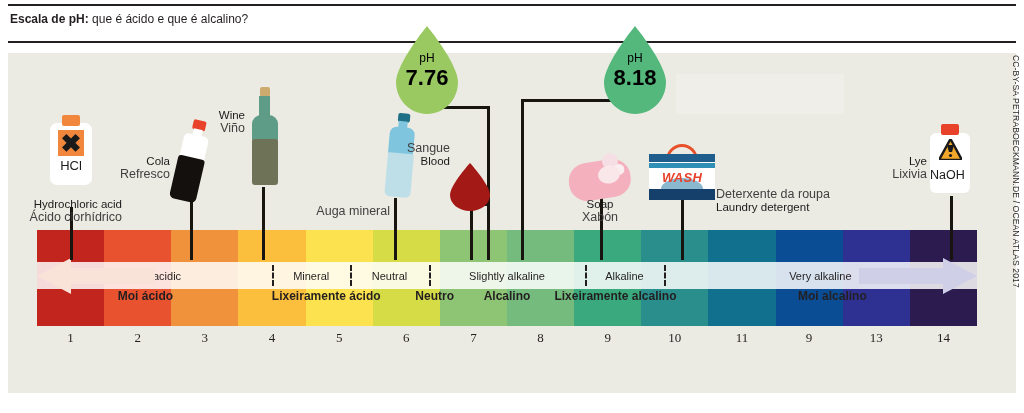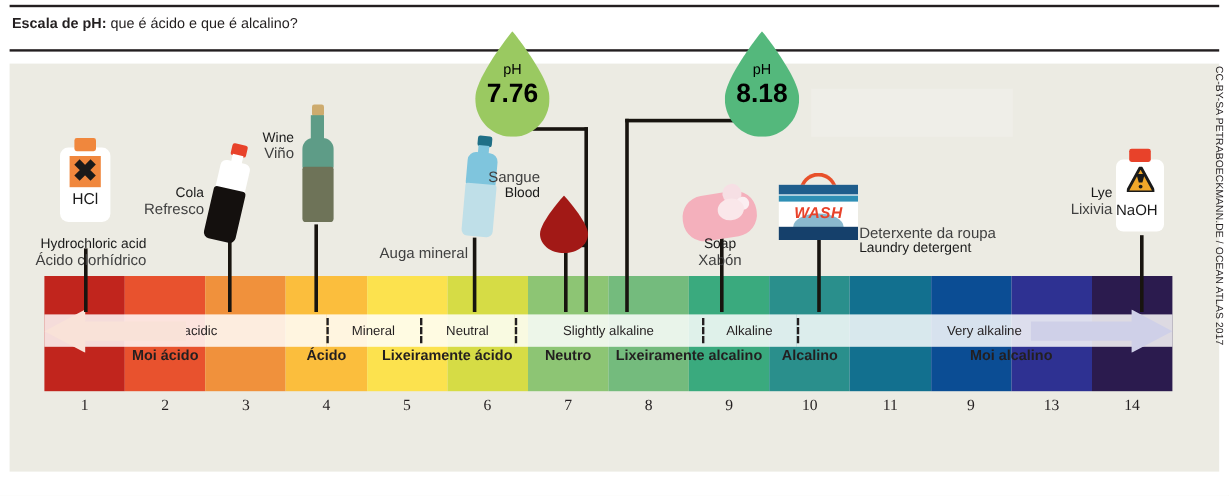--- a/index.html
+++ b/index.html
@@ -184,25 +184,24 @@
       <div class="ov-cell" style="flex:3 1 0; background:rgba(255,255,255,0.84)">Very acidic</div>
       <div class="ov-cell" style="flex:1 1 0; background:rgba(255,255,255,0.84)">Mineral</div>
       <div class="ov-cell" style="flex:1 1 0; background:rgba(255,255,255,0.84)">Neutral</div>
       <div class="ov-cell" style="flex:2 1 0; background:rgba(255,255,255,0.84)">Slightly alkaline</div>
       <div class="ov-cell" style="flex:1 1 0; background:rgba(255,255,255,0.84)">Alkaline</div>
       <div class="ov-cell" style="flex:4 1 0; background:rgba(255,255,255,0.84)">Very alkaline</div>
     </div>
 
     <div class="gl-row">
       <div class="gl-cell" style="flex:3 1 0">Moi ácido</div>
-      <div class="gl-cell" style="flex:1 1 0">Ácido</div>
       <div class="gl-cell" style="flex:2 1 0">Lixeiramente ácido</div>
       <div class="gl-cell" style="flex:1 1 0">Neutro</div>
+      <div class="gl-cell" style="flex:1 1 0">Alcalino</div>
       <div class="gl-cell" style="flex:2 1 0">Lixeiramente alcalino</div>
-      <div class="gl-cell" style="flex:1 1 0">Alcalino</div>
       <div class="gl-cell" style="flex:4 1 0">Moi alcalino</div>
     </div>
 
     <svg class="arrow-l" viewBox="0 0 118 36" preserveAspectRatio="none">
       <polygon points="0,18 34,0 34,10 118,10 118,26 34,26 34,36" fill="#f9e2d8"></polygon>
     </svg>
     <svg class="arrow-r" viewBox="0 0 118 36" preserveAspectRatio="none">
       <polygon points="118,18 84,0 84,10 0,10 0,26 84,26 84,36" fill="#cfd0e8"></polygon>
     </svg>
   </div>

